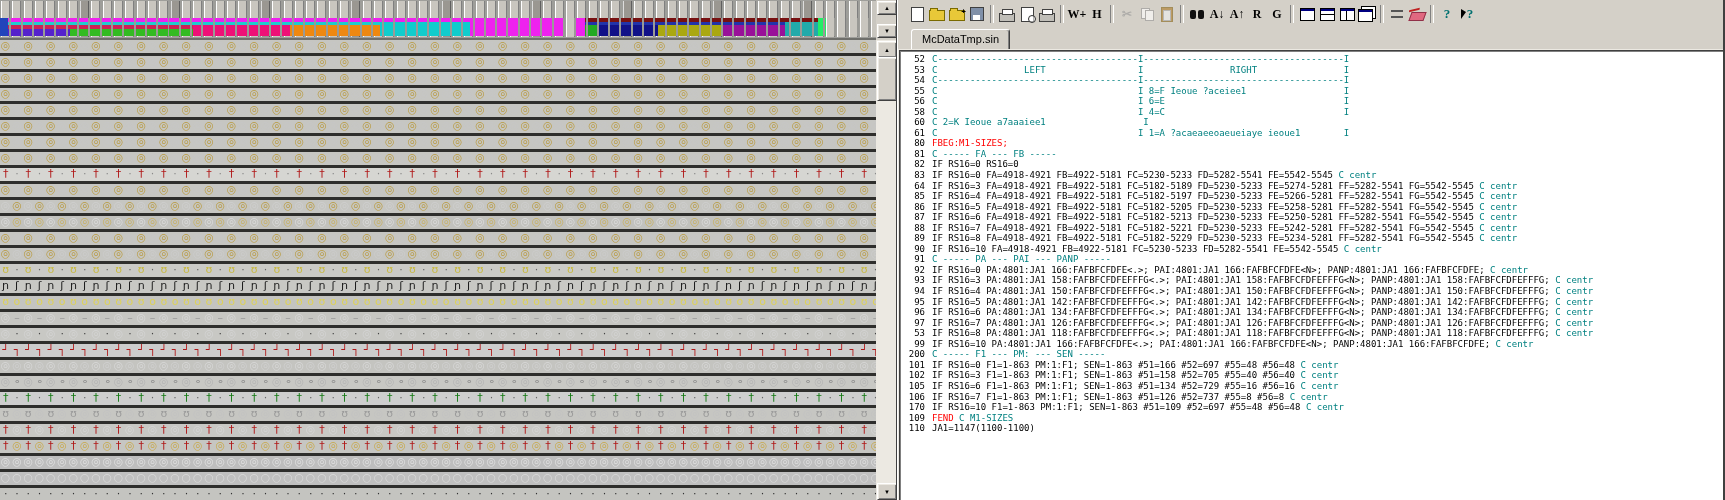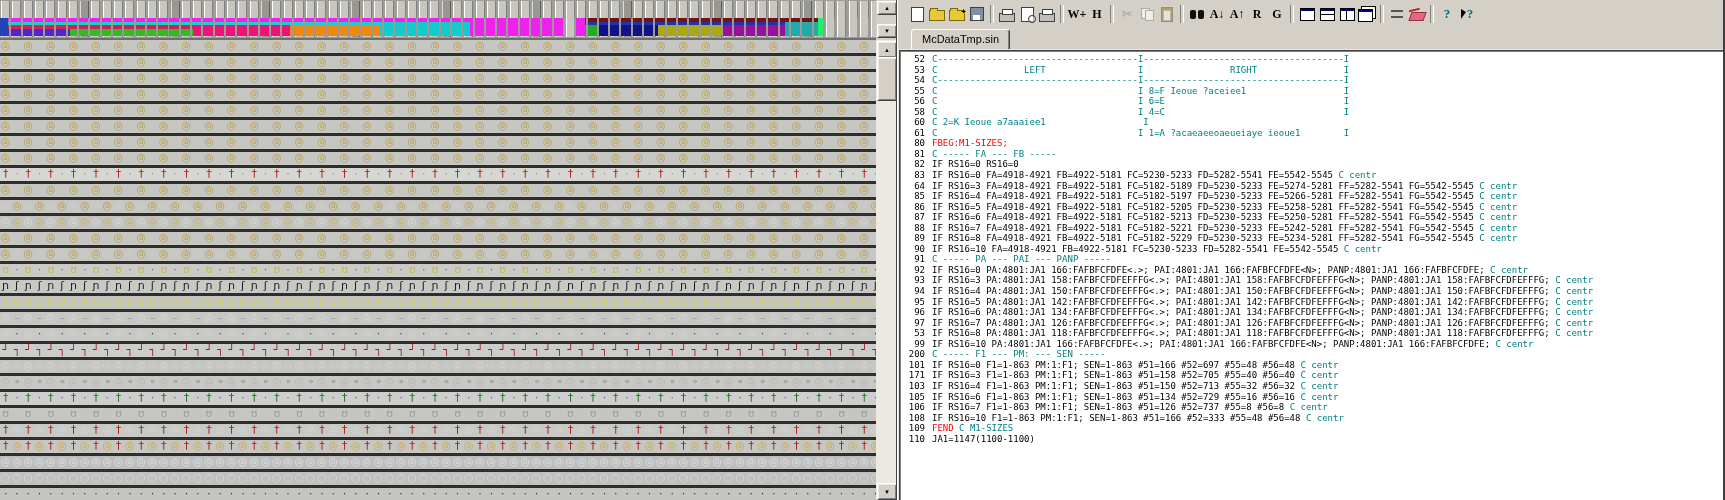--- a/index.html
+++ b/index.html
@@ -372,23 +372,22 @@
         <div class="cl"><span class="ln">92</span><span class="c-k">IF RS16=0 PA:4801:JA1 166:FAFBFCFDFE&lt;.&gt;; PAI:4801:JA1 166:FAFBFCFDFE&lt;N&gt;; PANP:4801:JA1 166:FAFBFCFDFE; </span><span class="c-c">C centr</span></div>
         <div class="cl"><span class="ln">93</span><span class="c-k">IF RS16=3 PA:4801:JA1 158:FAFBFCFDFEFFFG&lt;.&gt;; PAI:4801:JA1 158:FAFBFCFDFEFFFG&lt;N&gt;; PANP:4801:JA1 158:FAFBFCFDFEFFFG; </span><span class="c-c">C centr</span></div>
         <div class="cl"><span class="ln">94</span><span class="c-k">IF RS16=4 PA:4801:JA1 150:FAFBFCFDFEFFFG&lt;.&gt;; PAI:4801:JA1 150:FAFBFCFDFEFFFG&lt;N&gt;; PANP:4801:JA1 150:FAFBFCFDFEFFFG; </span><span class="c-c">C centr</span></div>
         <div class="cl"><span class="ln">95</span><span class="c-k">IF RS16=5 PA:4801:JA1 142:FAFBFCFDFEFFFG&lt;.&gt;; PAI:4801:JA1 142:FAFBFCFDFEFFFG&lt;N&gt;; PANP:4801:JA1 142:FAFBFCFDFEFFFG; </span><span class="c-c">C centr</span></div>
         <div class="cl"><span class="ln">96</span><span class="c-k">IF RS16=6 PA:4801:JA1 134:FAFBFCFDFEFFFG&lt;.&gt;; PAI:4801:JA1 134:FAFBFCFDFEFFFG&lt;N&gt;; PANP:4801:JA1 134:FAFBFCFDFEFFFG; </span><span class="c-c">C centr</span></div>
         <div class="cl"><span class="ln">97</span><span class="c-k">IF RS16=7 PA:4801:JA1 126:FAFBFCFDFEFFFG&lt;.&gt;; PAI:4801:JA1 126:FAFBFCFDFEFFFG&lt;N&gt;; PANP:4801:JA1 126:FAFBFCFDFEFFFG; </span><span class="c-c">C centr</span></div>
         <div class="cl"><span class="ln">53</span><span class="c-k">IF RS16=8 PA:4801:JA1 118:FAFBFCFDFEFFFG&lt;.&gt;; PAI:4801:JA1 118:FAFBFCFDFEFFFG&lt;N&gt;; PANP:4801:JA1 118:FAFBFCFDFEFFFG; </span><span class="c-c">C centr</span></div>
         <div class="cl"><span class="ln">99</span><span class="c-k">IF RS16=10 PA:4801:JA1 166:FAFBFCFDFE&lt;.&gt;; PAI:4801:JA1 166:FAFBFCFDFE&lt;N&gt;; PANP:4801:JA1 166:FAFBFCFDFE; </span><span class="c-c">C centr</span></div>
         <div class="cl"><span class="ln">200</span><span class="c-c">C ----- F1 --- PM: --- SEN -----</span></div>
         <div class="cl"><span class="ln">101</span><span class="c-k">IF RS16=0 F1=1-863 PM:1:F1; SEN=1-863 #51=166 #52=697 #55=48 #56=48 </span><span class="c-c">C centr</span></div>
-        <div class="cl"><span class="ln">171</span><span class="c-k">IF RS16=3 F1=1-863 PM:1:F1; SEN=1-863 #51=158 #52=705 #55=40 #56=40 </span><span class="c-c">C centr</span></div>
-        <div class="cl"><span class="ln">103</span><span class="c-k">IF RS16=4 F1=1-863 PM:1:F1; SEN=1-863 #51=150 #52=713 #55=32 #56=32 </span><span class="c-c">C centr</span></div>
+        <div class="cl"><span class="ln">102</span><span class="c-k">IF RS16=3 F1=1-863 PM:1:F1; SEN=1-863 #51=158 #52=705 #55=40 #56=40 </span><span class="c-c">C centr</span></div>
         <div class="cl"><span class="ln">105</span><span class="c-k">IF RS16=6 F1=1-863 PM:1:F1; SEN=1-863 #51=134 #52=729 #55=16 #56=16 </span><span class="c-c">C centr</span></div>
         <div class="cl"><span class="ln">106</span><span class="c-k">IF RS16=7 F1=1-863 PM:1:F1; SEN=1-863 #51=126 #52=737 #55=8 #56=8 </span><span class="c-c">C centr</span></div>
-        <div class="cl"><span class="ln">108</span><span class="c-k">IF RS16=10 F1=1-863 PM:1:F1; SEN=1-863 #51=166 #52=333 #55=48 #56=48 </span><span class="c-c">C centr</span></div>
+        <div class="cl"><span class="ln">170</span><span class="c-k">IF RS16=10 F1=1-863 PM:1:F1; SEN=1-863 #51=109 #52=697 #55=48 #56=48 </span><span class="c-c">C centr</span></div>
         <div class="cl"><span class="ln">109</span><span class="c-r">FEND </span><span class="c-c">C M1-SIZES</span></div>
         <div class="cl"><span class="ln">110</span><span class="c-k">JA1=1147(1100-1100)</span></div>
       </div>
   </div>
 </div>
 <div id="right-edge"></div>
 
 </body></html>

